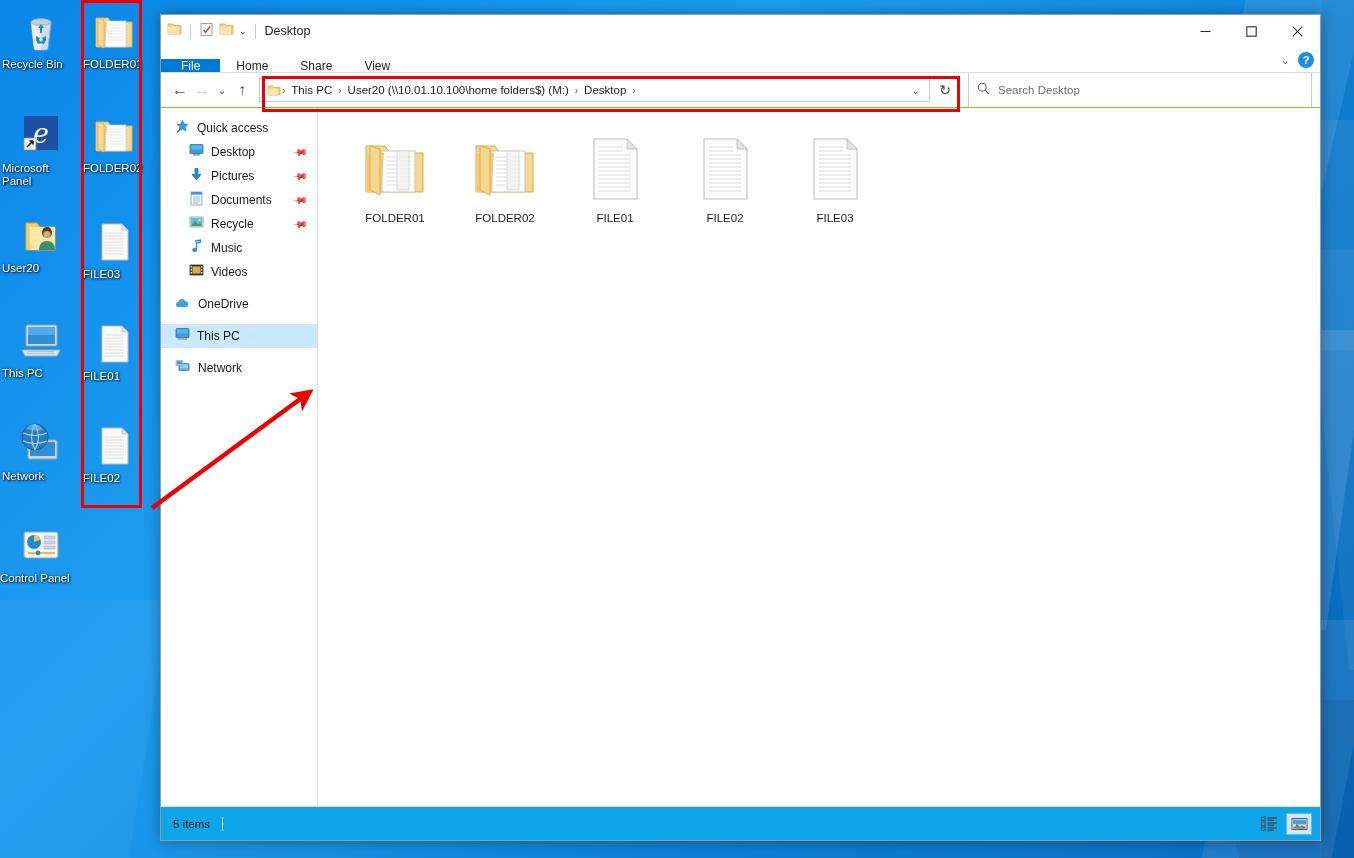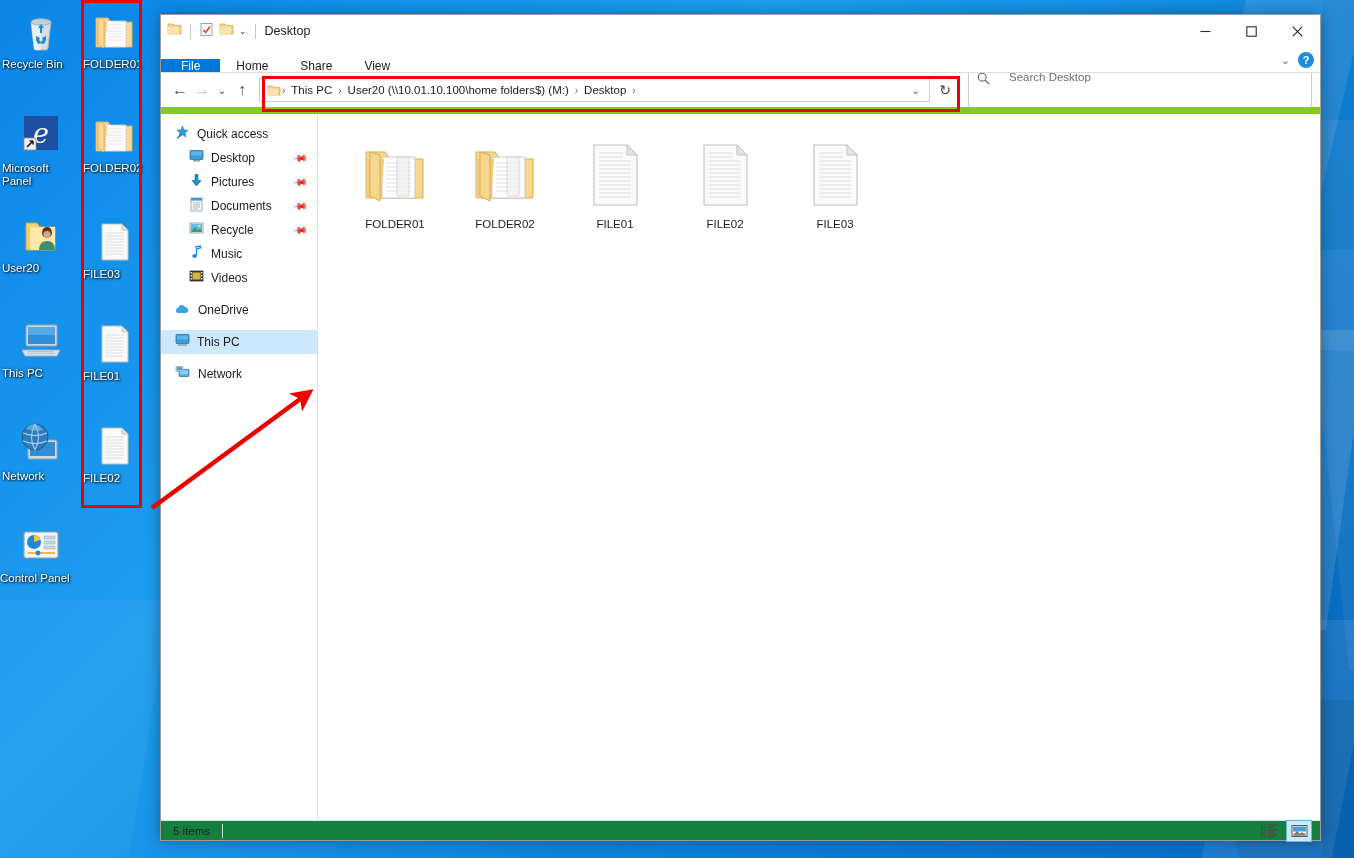--- a/index.html
+++ b/index.html
@@ -117,30 +117,30 @@
   }
   .crumbs { display: flex; align-items: center; flex: 1; overflow: hidden; }
   .crumb { font-size: 11.5px; color: #1a1a1a; padding: 0 5px; white-space: nowrap; cursor: default; }
   .csep { font-size: 10px; color: #5c5c5c; padding: 0 1px; }
   .addr-right { display: flex; align-items: center; }
   .addr-chev { font-size: 10px; color: #555; padding: 0 7px; cursor: default; }
 
   #searchbox {
     width: 344px; height: 40px; margin-left: 8px;
     border: 1px solid #ccc; background: #fff;
-    display: flex; align-items: flex-start; padding-left: 8px; gap: 19px;
+    display: flex; align-items: center; padding-left: 8px; gap: 8px;
   }
   #searchbox input {
     border: none; outline: none; font-size: 11.5px;
     color: #333; width: 100%; font-family: "Liberation Sans", sans-serif;
   }
   #searchbox input::placeholder { color: #6d6d6d; }
 
   
-  #body { flex: 1; display: flex; min-height: 0; border-top: 7px solid #84cc16; }
+  #body { flex: 1; display: flex; min-height: 0; border-top: 1px solid #84cc16; }
   #nav {
     width: 157px; background: #ffffff;
     border-right: 1px solid #e0e0e0;
     padding-top: 8px; overflow: hidden; flex: none;
   }
   .navitem {
     height: 24px; display: flex; align-items: center;
     padding-left: 14px; gap: 7px; cursor: default; position: relative;
   }
   .navitem.sub { padding-left: 28px; }
@@ -152,23 +152,23 @@
   #content { flex: 1; background: #ffffff; padding: 18px 0 0 22px; position: relative; }
   .fgrid { display: flex; flex-wrap: wrap; gap: 0px; }
   .fitem {
     width: 110px; padding: 6px 0 4px 0; text-align: center; cursor: default;
   }
   .fitem .fglyph { height: 76px; display: flex; align-items: center; justify-content: center; }
   .fitem .flabel { font-size: 11.5px; color: #1a1a1a; margin-top: 4px; }
 
   
   #status {
-    height: 20px; border-top: 1px solid #e0e0e0;
+    height: 34px; border-top: 1px solid #e0e0e0;
     display: flex; align-items: center; flex: none;
-    position: relative; background: #15803d;
+    position: relative; background: #0ea5e9;
   }
   #statustext { font-size: 11.5px; color: #1a1a1a; padding-left: 12px; }
   .sdiv { width: 1px; height: 14px; background: #d8d8d8; margin-left: 12px; }
   .viewbtns { position: absolute; right: 8px; display: flex; gap: 4px; align-items: center; }
   .vbtn {
     width: 26px; height: 22px; display: flex; align-items: center; justify-content: center; cursor: default;
   }
   .vbtn.active { background: #cce8ff; border: 1px solid #6ab8e8; }
 
   

